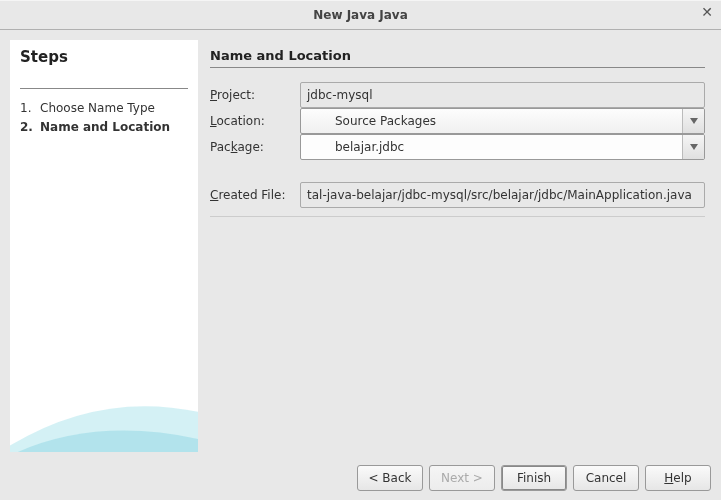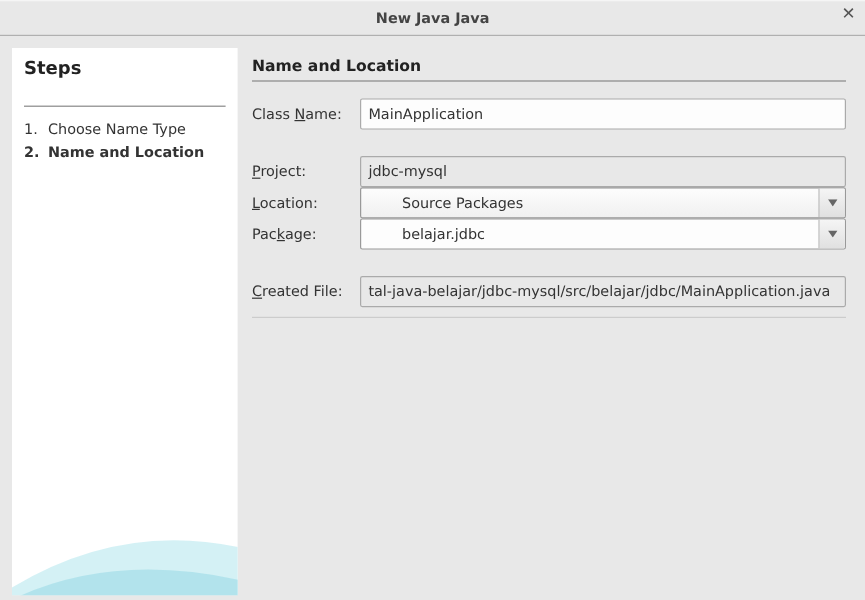--- a/index.html
+++ b/index.html
@@ -223,26 +223,20 @@
         <path d="M -20 160 Q 120 40 280 110 L 280 170 L -20 170 Z" fill="#cfeff4" opacity="0.9"></path>
         <path d="M -20 165 Q 100 70 280 135 L 280 175 L -20 175 Z" fill="#a9e0ea" opacity="0.8"></path>
         <path d="M -20 170 Q 90 100 280 155 L 280 180 L -20 180 Z" fill="#7fcddc" opacity="0.7"></path>
       </svg>
     </div>
 
     <div class="main">
       <h3>Name and Location</h3>
       <hr class="h-rule">
 
-      <div class="form-row tall">
-        <label>Class <span class="u">N</span>ame:</label>
-        <div class="field">
-          <span>MainApplication</span>
-        </div>
-      </div>
 
       <div class="form-row">
         <label><span class="u">P</span>roject:</label>
         <div class="field readonly">
           <span>jdbc-mysql</span>
         </div>
       </div>
 
       <div class="form-row">
         <label><span class="u">L</span>ocation:</label>
@@ -273,14 +267,31 @@
         <div class="field readonly">
           <span>tal-java-belajar/jdbc-mysql/src/belajar/jdbc/MainApplication.java</span>
         </div>
       </div>
 
       <hr class="sep">
     </div>
 
   </div>
 
+  <div class="footer">
+    <div class="btn">
+      <span>&lt; Back</span>
+    </div>
+    <div class="btn disabled">
+      <span>Next &gt;</span>
+    </div>
+    <div class="btn default">
+      <span>Finish</span>
+    </div>
+    <div class="btn">
+      <span>Cancel</span>
+    </div>
+    <div class="btn">
+      <span><span class="u">H</span>elp</span>
+    </div>
+  </div>
 
 </div>
 
 </body></html>

